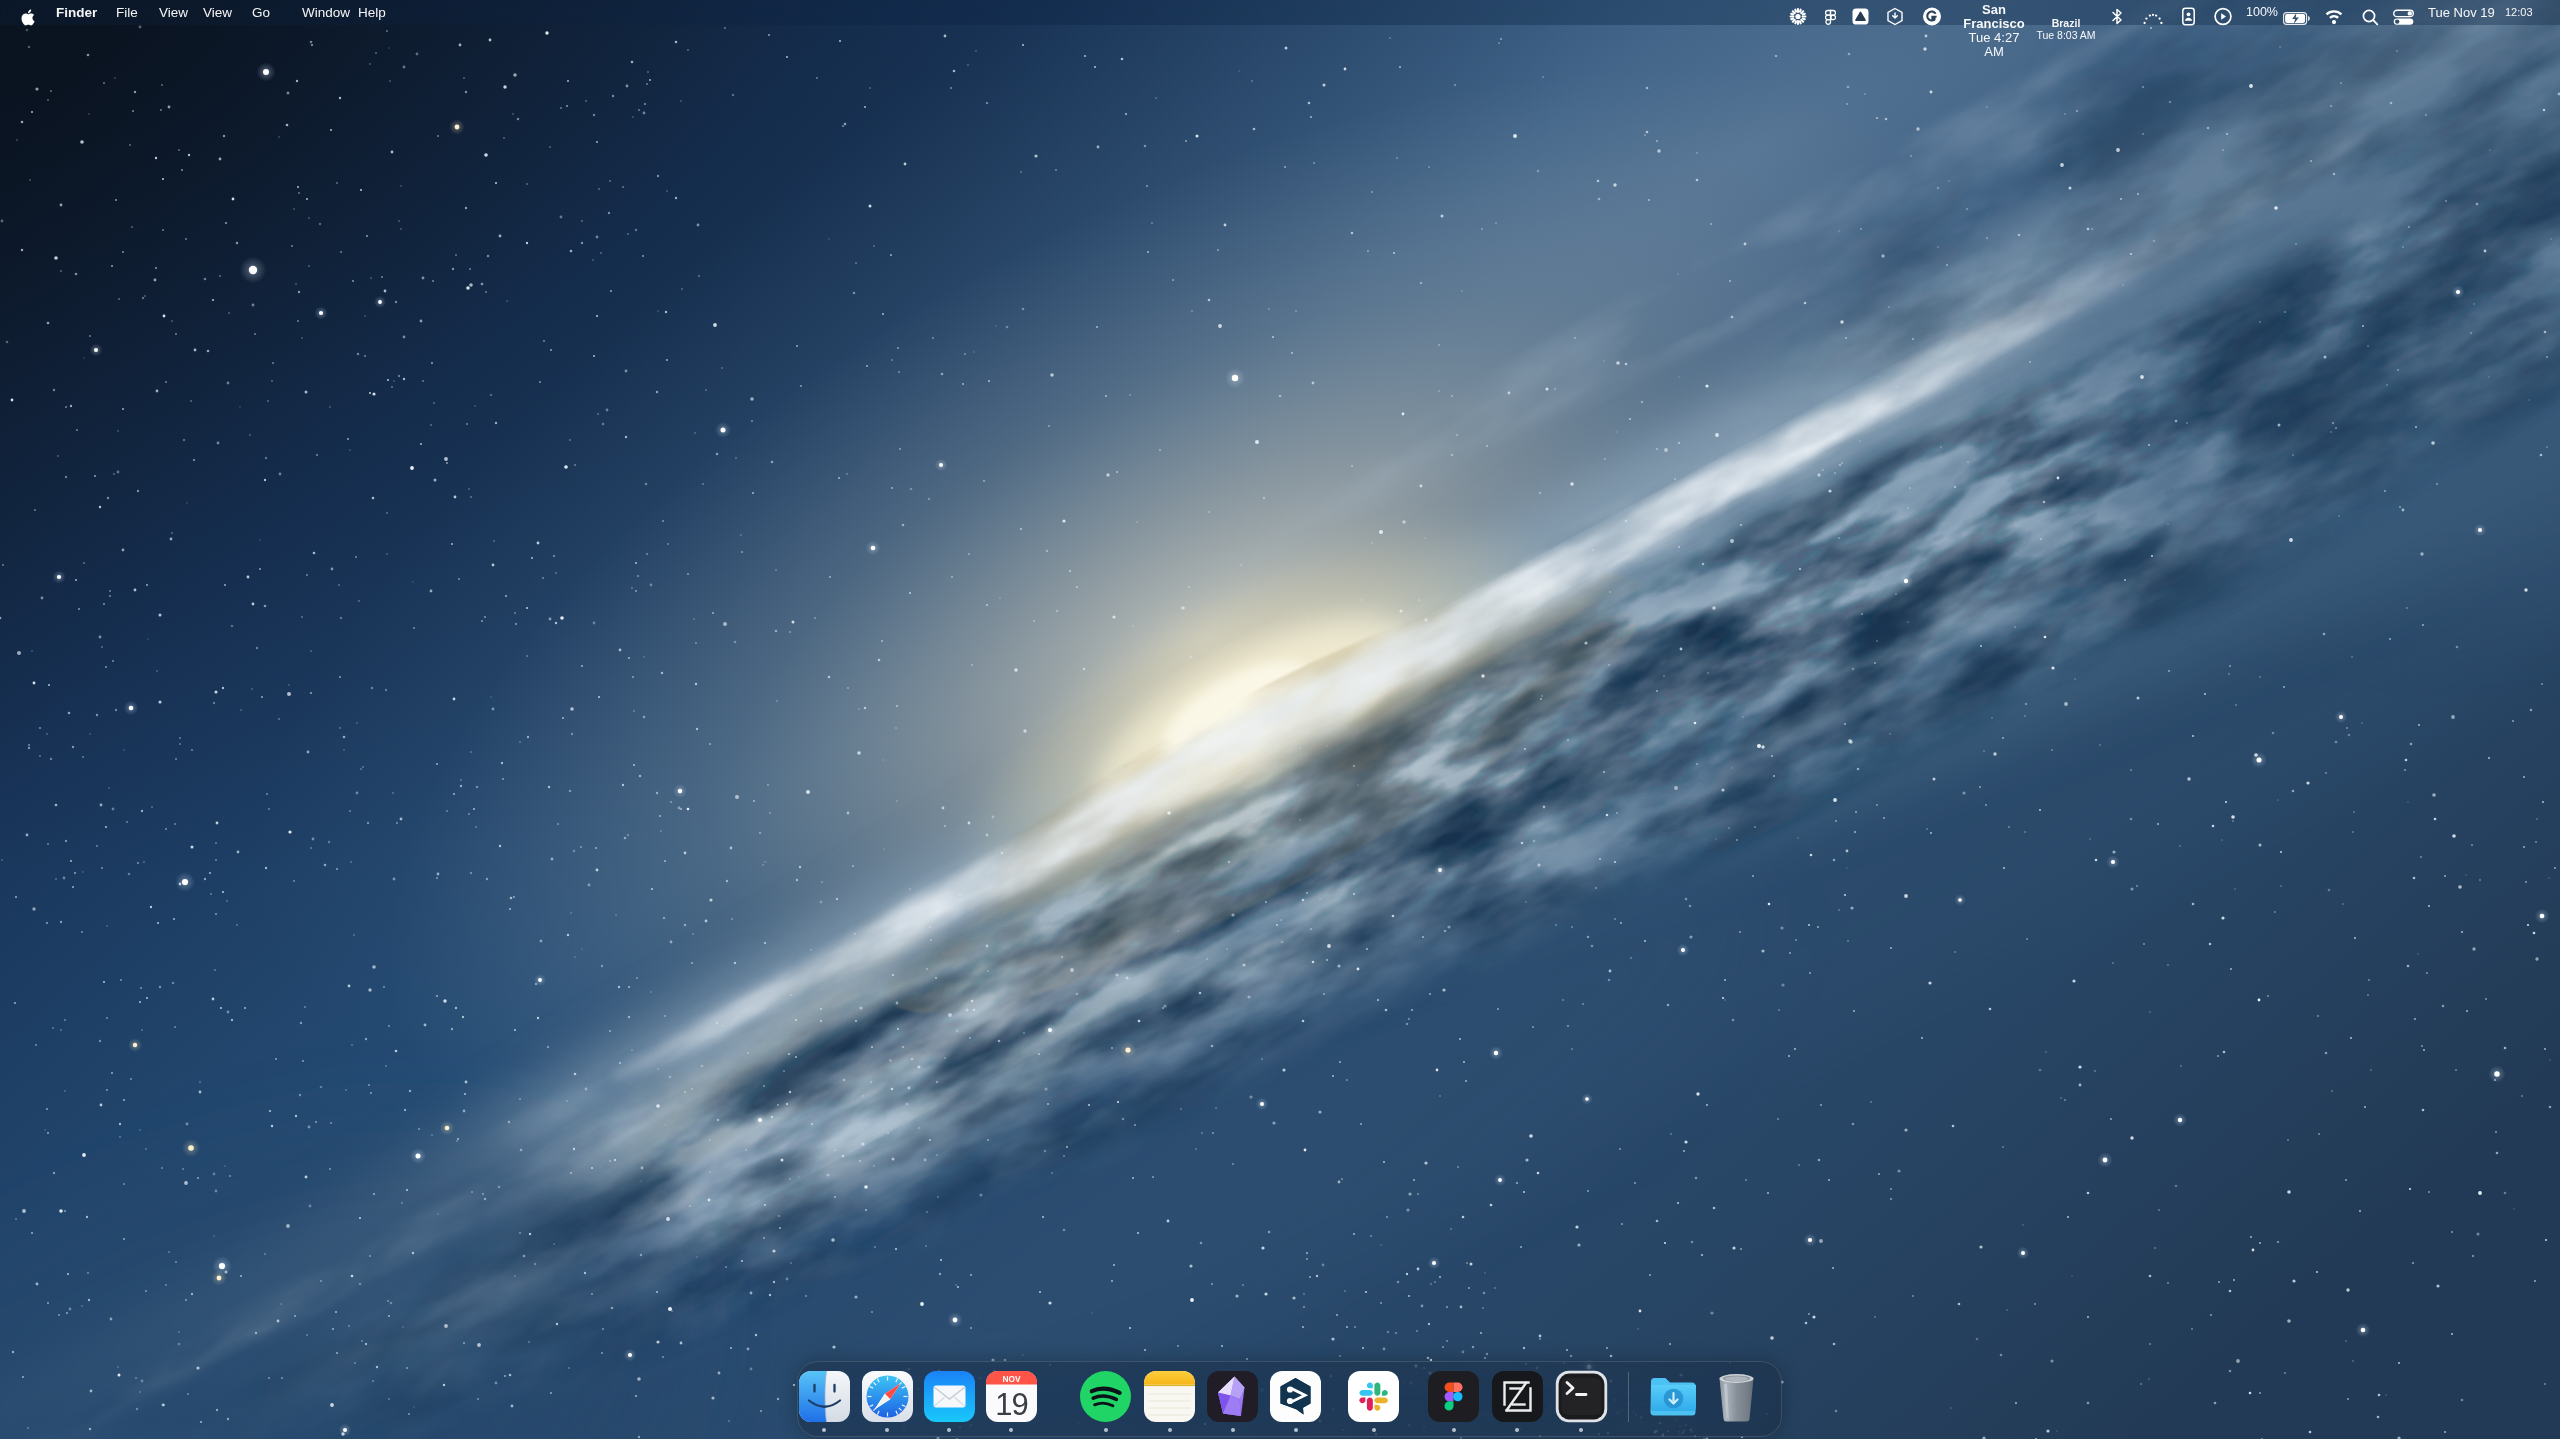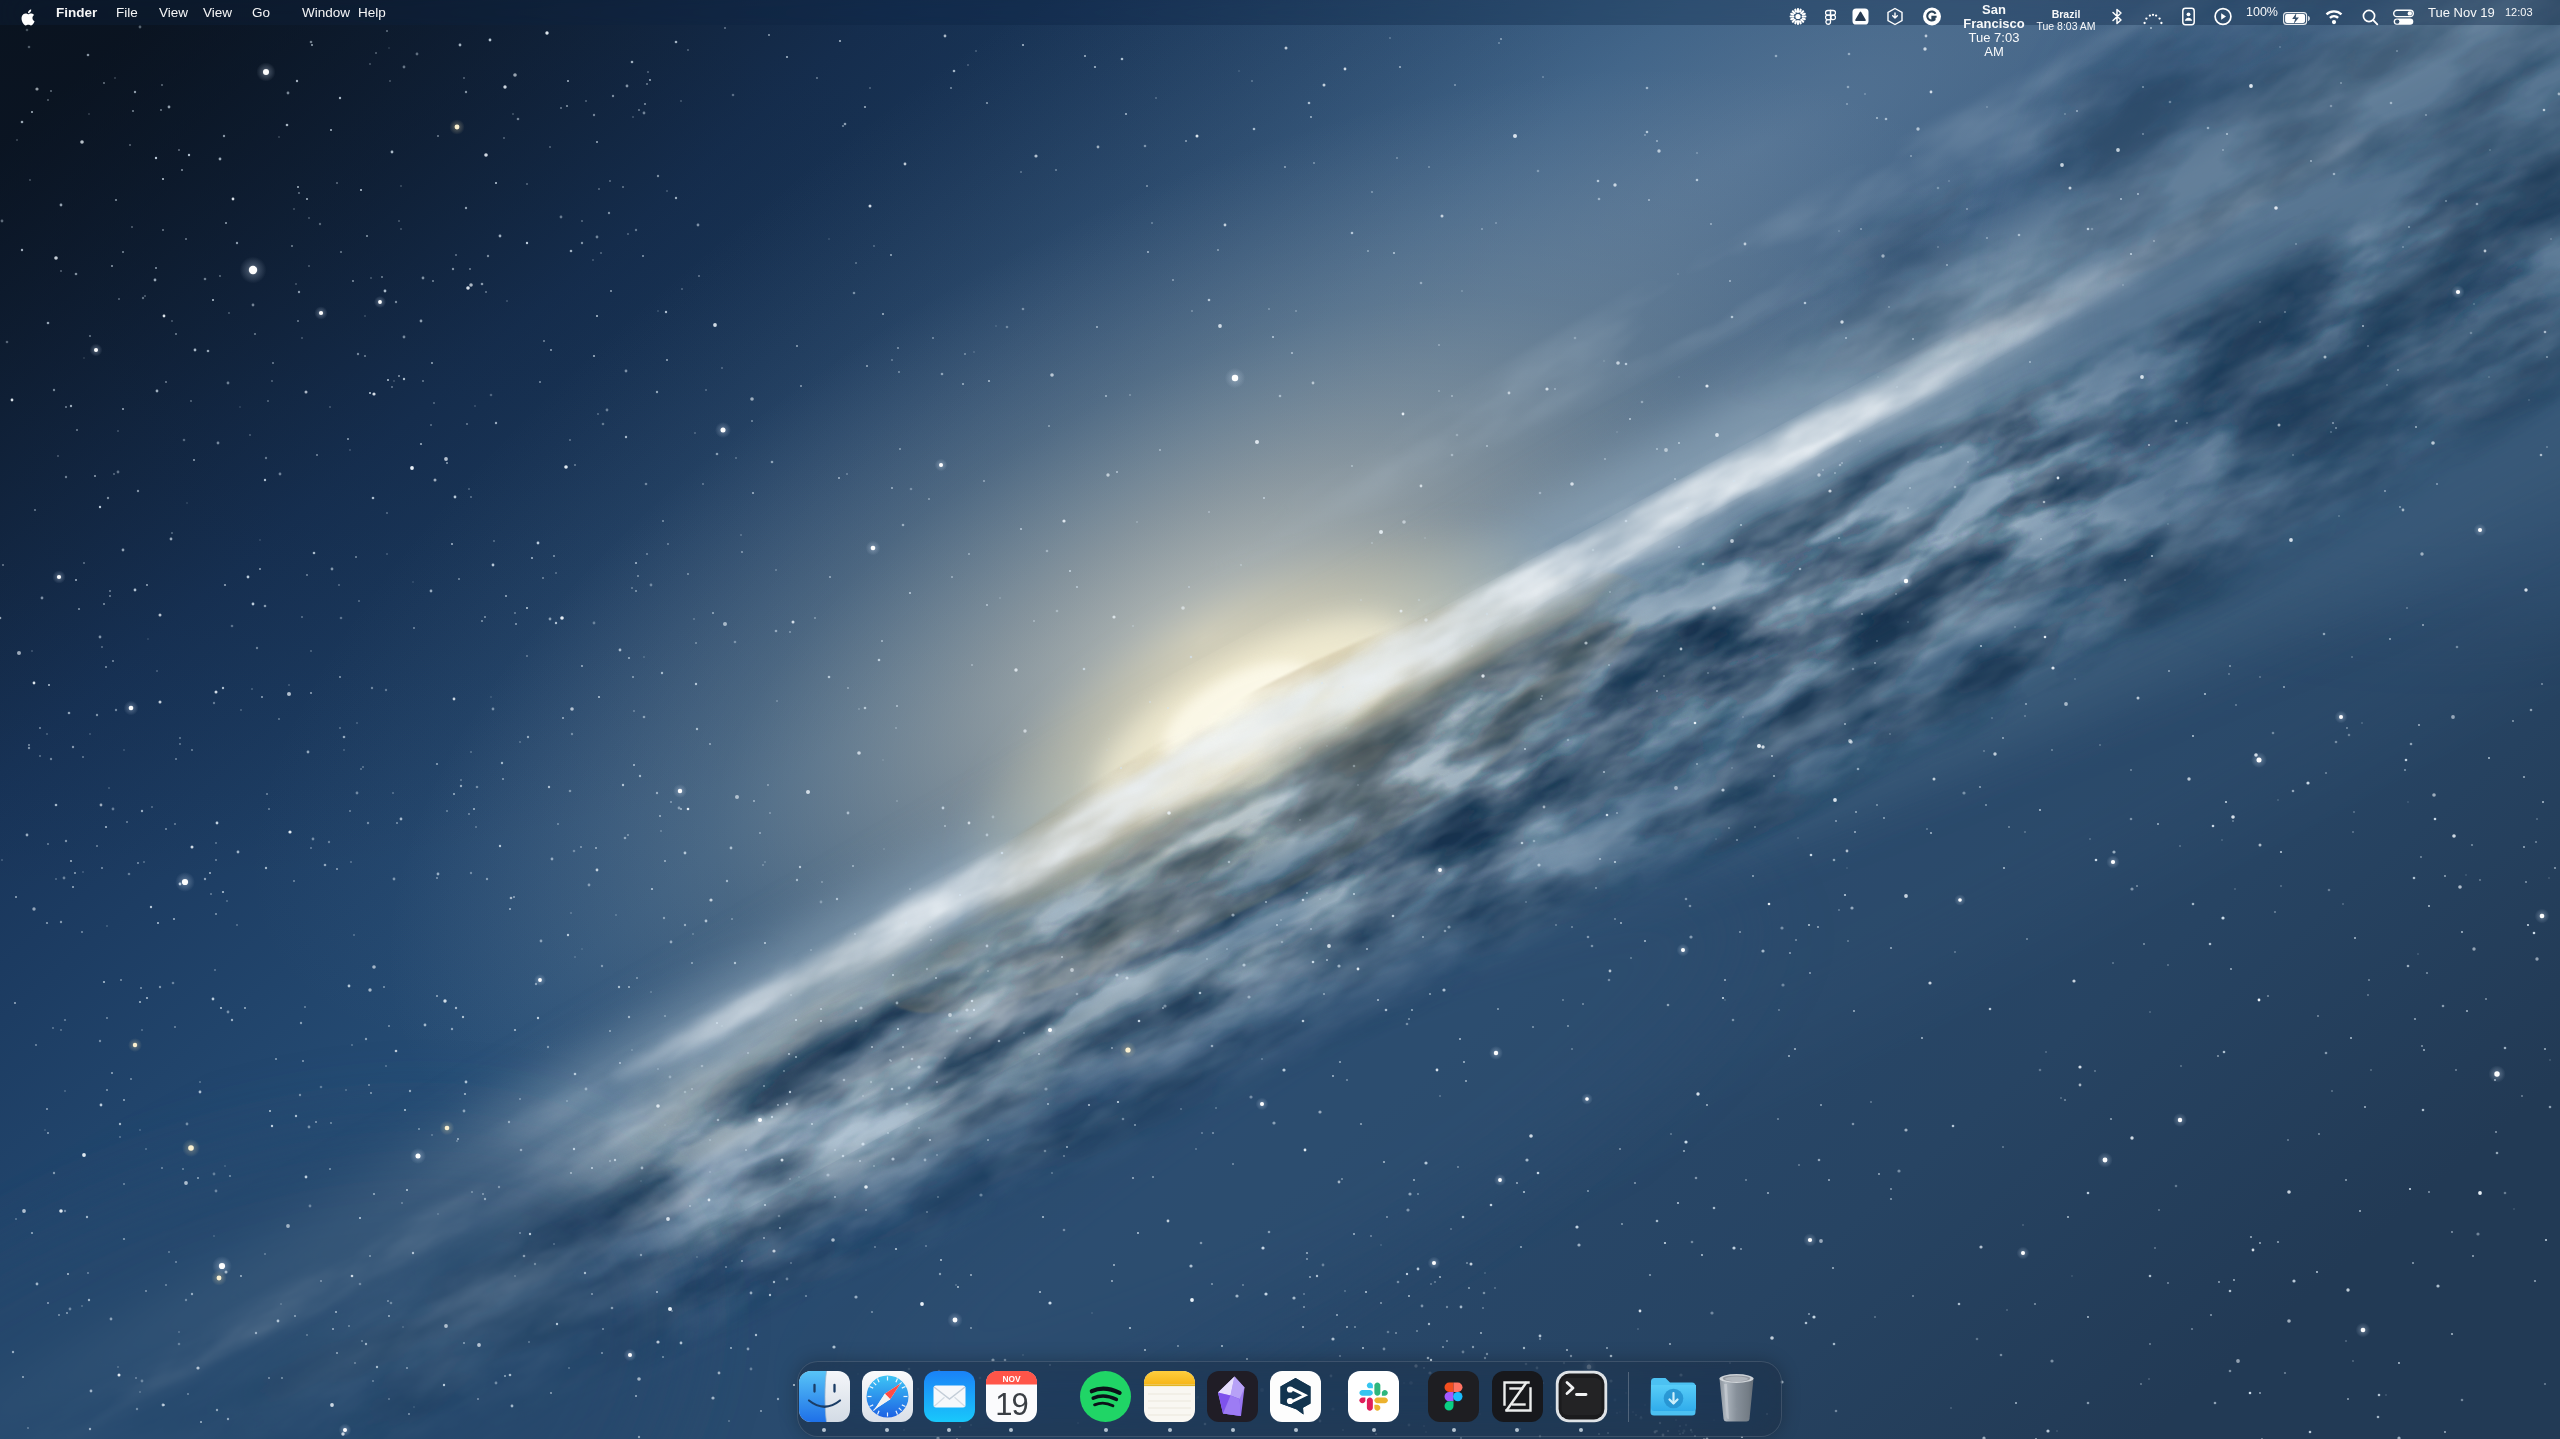--- a/index.html
+++ b/index.html
@@ -2360,23 +2360,23 @@
         <path d="M9 1 16 5v8L9 17 2 13V5z"></path>
         <path d="M9 5.5v5M6.7 8.2 9 10.5l2.3-2.3" stroke-linecap="round" stroke-linejoin="round"></path>
       </g>
     </svg>
  <svg class="mi" style="left:1923px;top:3.5px" width="18" height="18" viewBox="0 0 18 18">
       <circle cx="9" cy="9" r="9" fill="#fff"></circle>
       <path d="M13.6 9.2H9.4v1.8h2.1v1.1a4.5 4.5 0 1 1 1.1-5.9" fill="none" stroke="#2a4258" stroke-width="2.1"></path>
     </svg>
  <div class="mi" style="left:1958px;width:72px;top:0;line-height:1.1;text-align:center;font-size:13px;padding-top:2.5px">
       <div style="font-weight:700">San Francisco</div>
-      <div>Tue 7:03 AM</div>
+      <div>Tue 4:27 AM</div>
     </div>
- <div class="mi" style="left:2032px;width:68px;top:0;line-height:1.1;text-align:center;font-size:10.5px;padding-top:9px">
+ <div class="mi" style="left:2032px;width:68px;top:0;line-height:1.1;text-align:center;font-size:10.5px;padding-top:18px">
       <div style="font-weight:700">Brazil</div>
       <div>Tue 8:03 AM</div>
     </div>
  <svg class="mi" style="left:2111px;top:4px" width="12" height="17" viewBox="0 0 12 17">
       <path d="M2 4.5 10 12 6 15.5v-14L10 5 2 12.5" fill="none" stroke="#fff" stroke-width="1.5" stroke-linejoin="round" stroke-linecap="round"></path>
     </svg>
  <svg class="mi" style="left:2143px;top:6px" width="20" height="13" viewBox="0 0 20 13">
       <g fill="#fff">
         <circle cx="1.6" cy="11" r="1.15"></circle>
         <circle cx="18.4" cy="11" r="1.15"></circle>

